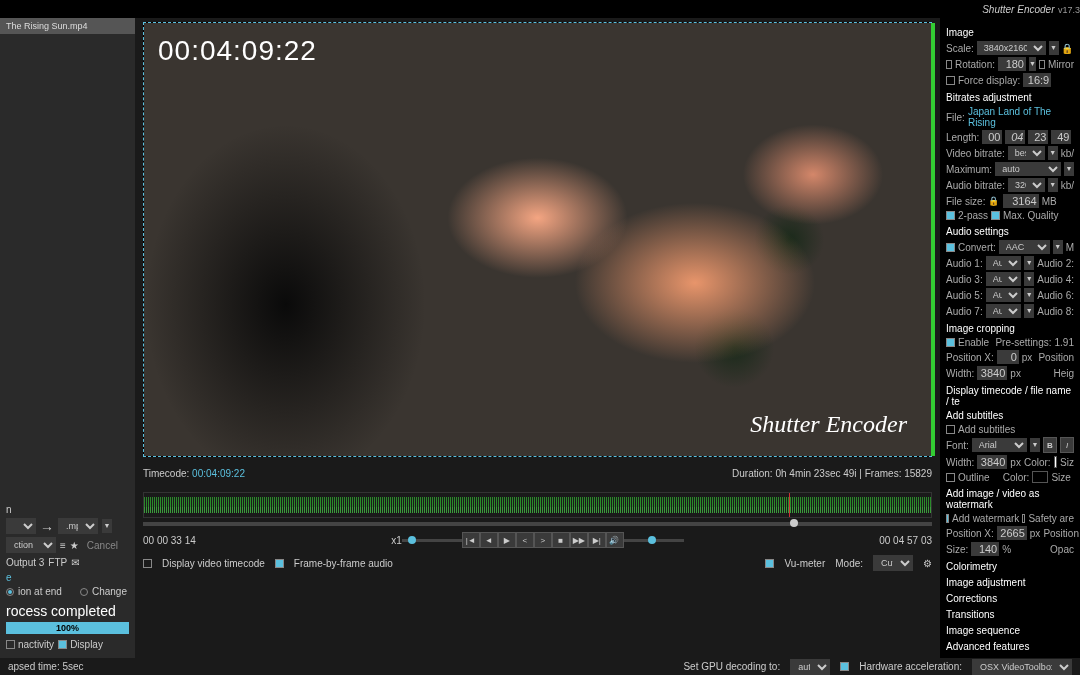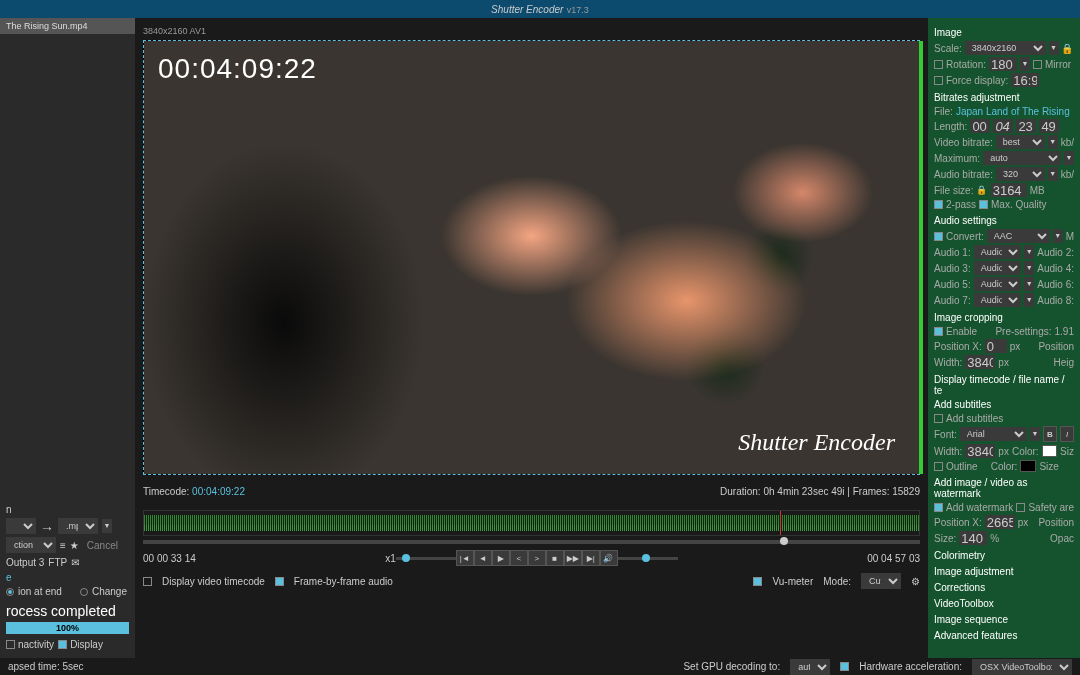--- a/index.html
+++ b/index.html
@@ -1,17 +1,17 @@
 <!DOCTYPE html>
 <html><head>
 <meta charset="utf-8">
 <style>
 *{margin:0;padding:0;box-sizing:border-box;font-family:Arial,sans-serif;font-size:10px;color:#ccc}
 body{background:#1a1a1a;width:1080px;height:675px;overflow:hidden;position:relative}
-.titlebar{height:18px;text-align:center;line-height:18px;font-style:italic;font-family:'Brush Script MT',cursive;font-size:14px;color:#fff;background:#0c4a6e}
+.titlebar{height:18px;text-align:right;line-height:18px;font-style:italic;font-family:'Brush Script MT',cursive;font-size:14px;color:#fff;background:#000000}
 .titlebar .ver{font-family:Arial;font-style:normal;font-size:9px;color:#999}
 .main{display:flex;height:640px}
 .left{width:135px;background:#2a2a2a;display:flex;flex-direction:column}
 .clear-row{display:flex;align-items:center;padding:4px;gap:8px}
 .clear-btn{background:#3a3a3a;padding:2px 14px;border-radius:2px;cursor:pointer}
 .file-count{margin-left:auto;font-weight:bold}
 .file-item{background:#555;padding:3px 6px;font-size:9px;color:#ddd}
 .left-bottom{margin-top:auto;padding:6px}
 .sel-row{display:flex;align-items:center;gap:4px;margin:3px 0}
 .sel{background:#3a3a3a;border:none;color:#ccc;font-size:9px;padding:2px 4px;height:16px}
@@ -50,26 +50,26 @@
 .wave2{top:14px;background:repeating-linear-gradient(90deg,#3a9a3a 0,#3a9a3a 1px,transparent 1px,transparent 2px)}
 .playhead{position:absolute;top:0;bottom:0;width:1px;background:#c33;left:82%}
 .scrub{height:4px;background:#444;margin:2px 0;position:relative}
 .scrub-knob{position:absolute;left:82%;top:-3px;width:8px;height:8px;background:#ccc;border-radius:50%}
 .controls{display:flex;align-items:center;padding:4px 0}
 .tcode{font-size:10px;color:#ccc}
 .pbtn{width:18px;height:16px;background:#3a3a3a;border:1px solid #555;display:flex;align-items:center;justify-content:center;font-size:8px;cursor:pointer}
 .slider{width:60px;height:3px;background:#444;position:relative}
 .slider-k{position:absolute;left:10%;top:-3px;width:8px;height:8px;background:#5bc0de;border-radius:50%}
 .opt-row{display:flex;align-items:center;gap:10px;padding:3px 0;font-size:9px}
-.right{width:152px;background:#14532d;padding:4px 6px;overflow:hidden}
+.right{width:140px;background:#000000;padding:4px 6px;overflow:hidden}
 .sec-h{color:#fff;font-size:10px;margin:5px 0 3px;font-weight:normal}
 .prow{display:flex;align-items:center;gap:3px;margin:2px 0;font-size:9px}
 .prow label{color:#aaa;flex-shrink:0}
 .psel{background:#3a3a3a;border:none;color:#ccc;font-size:9px;padding:1px 3px;height:14px;flex:1;min-width:0}
-.pinp{background:#3a3a3a;border:none;color:#ccc;font-size:13px;padding:1px 2px;height:14px;width:28px;text-align:left}
+.pinp{background:#3a3a3a;border:none;color:#ccc;font-size:11px;padding:1px 2px;height:14px;width:28px;text-align:right}
 .dd{width:10px;height:14px;background:#3a3a3a;font-size:7px;text-align:center;line-height:14px}
 .blue{color:#5bc0de}
 .lock{font-size:9px}
 .swatch{width:16px;height:12px;background:#fff;border:1px solid #555}
 .footer{position:absolute;bottom:0;left:0;right:0;height:17px;background:#1a1a1a;display:flex;align-items:center;padding:0 8px;gap:10px;font-size:9px;color:#999}
 .footer .mid{margin-left:auto}
 </style>
 </head>
 <body>
 
@@ -121,21 +121,20 @@
           </div>
     <div class="cb-row">
             <span class="cb on"></span>
             <span>Display</span>
           </div>
    </div>
   </div>
  </div>
 
  <div class="center">
-  <div class="dim">3840x2160 AV1</div>
   <div class="preview">
    <div class="preview-img">
           <div class="sushi"></div>
         </div>
    <div class="tc-overlay">00:04:09:22</div>
    <div class="brand-overlay">Shutter Encoder</div>
    <div class="green-bar"></div>
   </div>
   <div class="tc-row">
    <span><span>Timecode:</span> <span class="tc-l">00:04:09:22</span></span>
@@ -347,21 +346,21 @@
   <div class="prow">
         <label class="blue">Size:</label>
         <input class="pinp" style="width: 28px;" value="140">
         <label class="blue">%</label>
         <label class="blue" style="margin-left:auto">Opac</label>
       </div>
 
   <div class="sec-h">Colorimetry</div>
   <div class="sec-h">Image adjustment</div>
   <div class="sec-h">Corrections</div>
-  <div class="sec-h">VideoToolbox</div>
+  <div class="sec-h">Transitions</div>
   <div class="sec-h">Image sequence</div>
   <div class="sec-h">Advanced features</div>
 
  </div>
 </div>
 
 <div class="footer">
  <span>apsed time: 5sec</span>
  <span class="mid">Set GPU decoding to:</span>
  <select class="sel" style="width:40px"><option>auto</option></select>

